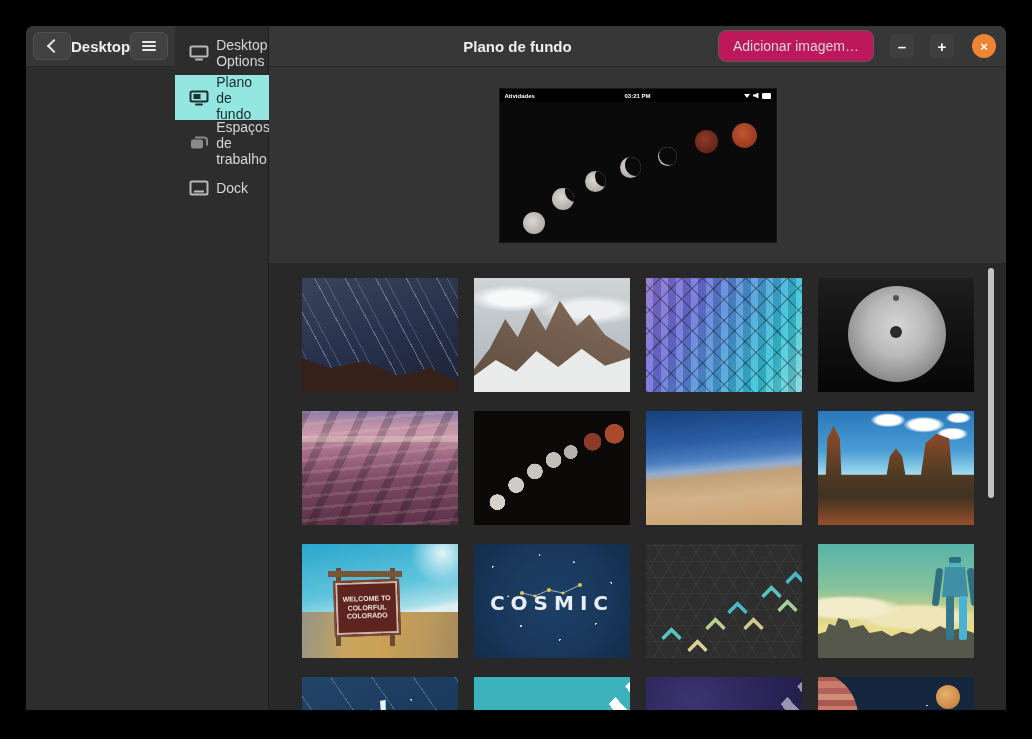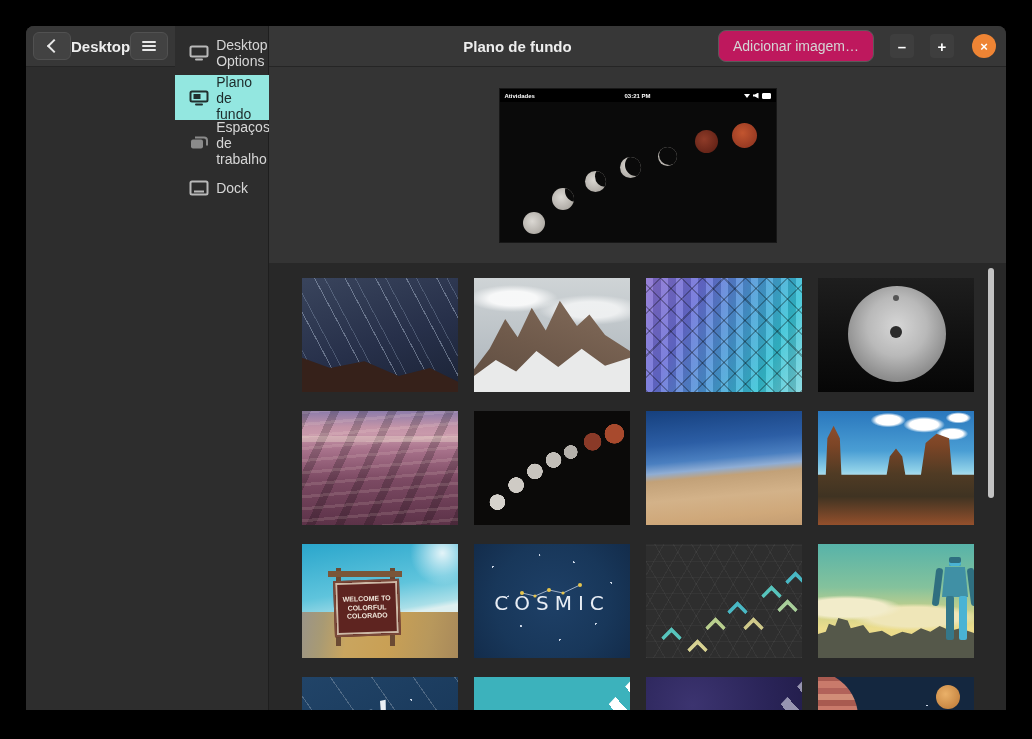--- a/index.html
+++ b/index.html
@@ -108,21 +108,21 @@
   .t-cosmic{background:
     radial-gradient(circle 1px at 12% 20%,#cdd8e8 90%,transparent),
     radial-gradient(circle 1px at 30% 72%,#cdd8e8 90%,transparent),
     radial-gradient(circle 1px at 55% 84%,#cdd8e8 90%,transparent),
     radial-gradient(circle 1px at 78% 70%,#cdd8e8 90%,transparent),
     radial-gradient(circle 1px at 88% 34%,#cdd8e8 90%,transparent),
     radial-gradient(circle 1px at 64% 16%,#cdd8e8 90%,transparent),
     radial-gradient(circle 1px at 22% 46%,#cdd8e8 90%,transparent),
     radial-gradient(circle 1px at 42% 10%,#cdd8e8 90%,transparent),
     radial-gradient(circle at 50% 50%,#1e4067 0%,#18375a 60%,#132c4b 100%);}
-  .cosmic-word{position:absolute;left:0;right:0;top:52%;text-align:center;color:#e8edf4;font-size:20px;letter-spacing:6px;font-weight:400;font-family:"DejaVu Sans",sans-serif;transform:translateY(-50%);}
+  .cosmic-word{position:absolute;left:0;right:0;top:52%;text-align:center;color:#e8edf4;font-size:20px;letter-spacing:6px;font-weight:700;font-family:"DejaVu Sans",sans-serif;transform:translateY(-50%);}
   .cosmic-const{position:absolute;left:44px;top:33px;}
   .t-hex{background:
     repeating-linear-gradient(60deg,rgba(255,255,255,.045) 0 1px,transparent 1px 16px),
     repeating-linear-gradient(-60deg,rgba(255,255,255,.045) 0 1px,transparent 1px 16px),
     repeating-linear-gradient(0deg,rgba(255,255,255,.035) 0 1px,transparent 1px 16px),
     #2e2e2e;}
   .chev{position:absolute;width:11px;height:11px;border-style:solid;border-width:4px 4px 0 0;transform:rotate(-45deg);border-radius:1px;}
   .t-robot{background:
     radial-gradient(ellipse 62px 14px at 18% 56%,#f2ecca 65%,transparent 90%),
     radial-gradient(ellipse 70px 15px at 62% 64%,#efe6b8 65%,transparent 90%),

